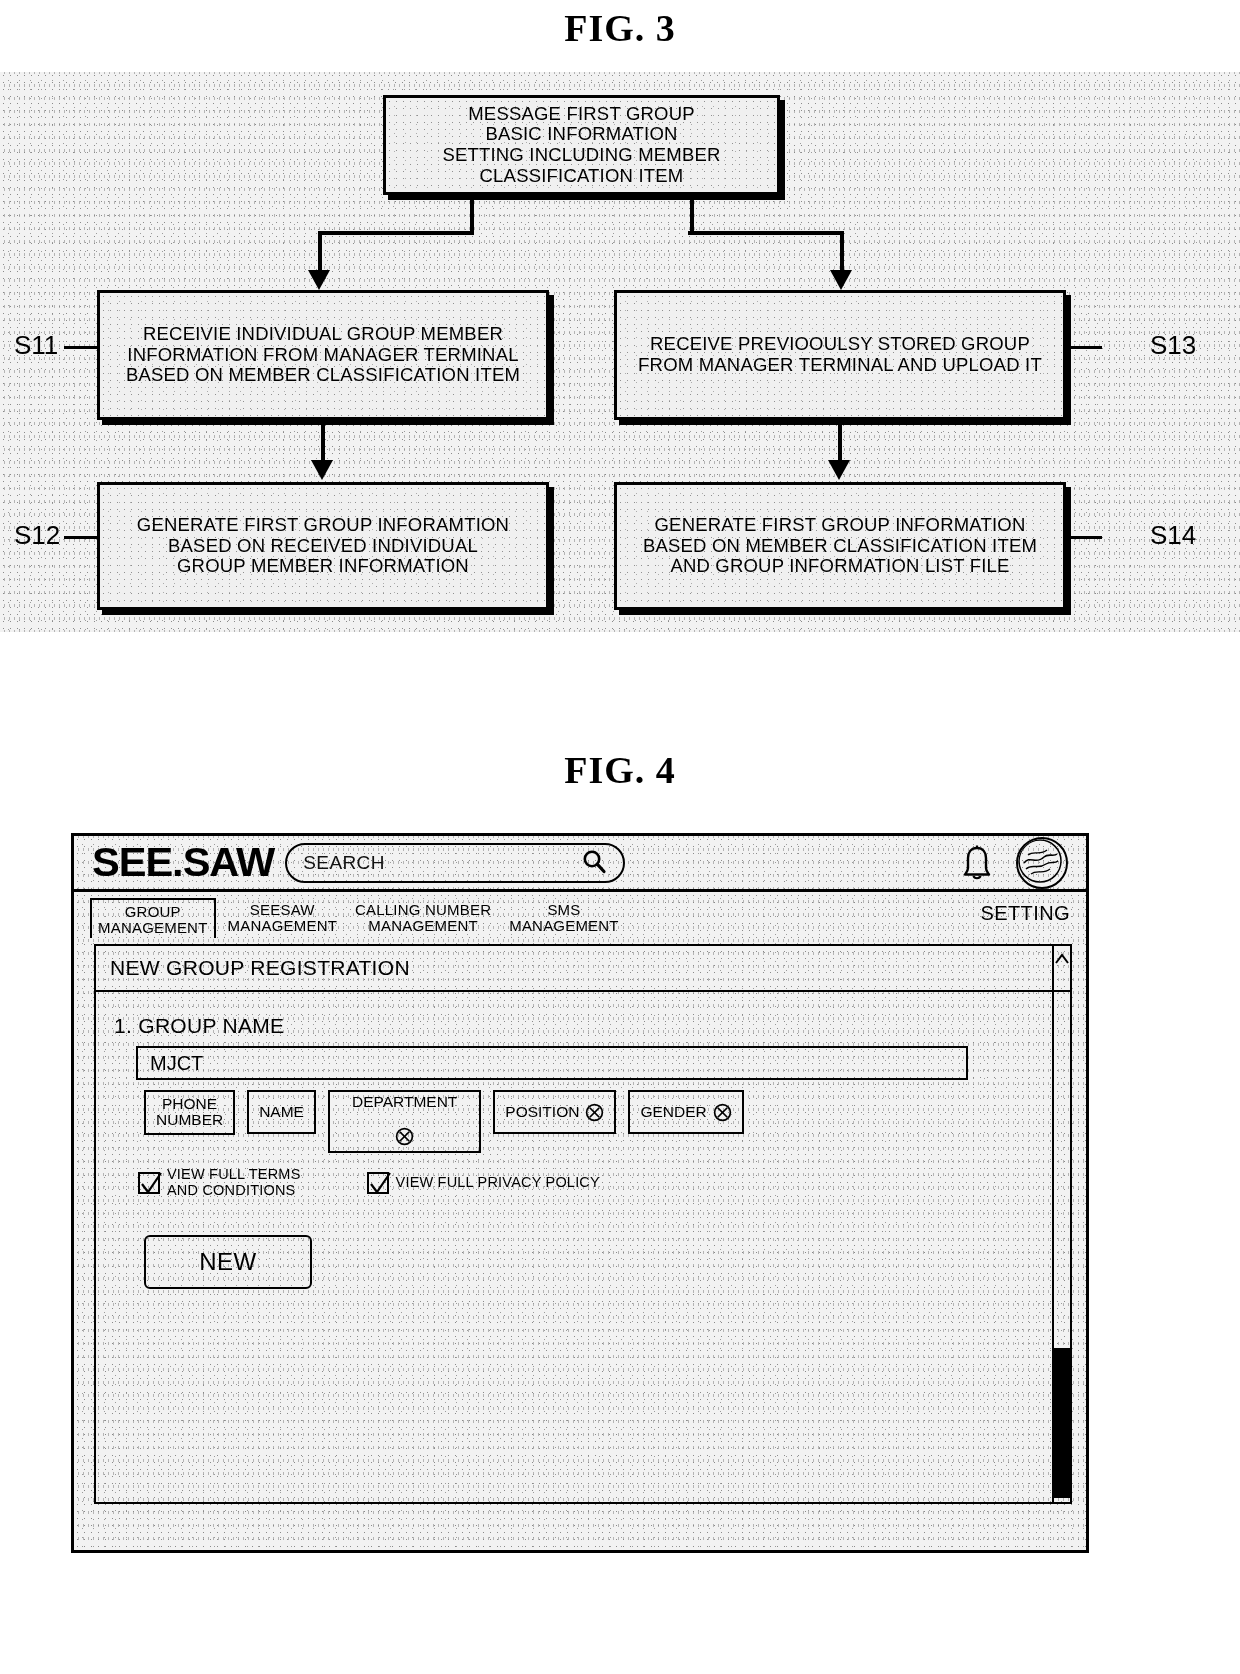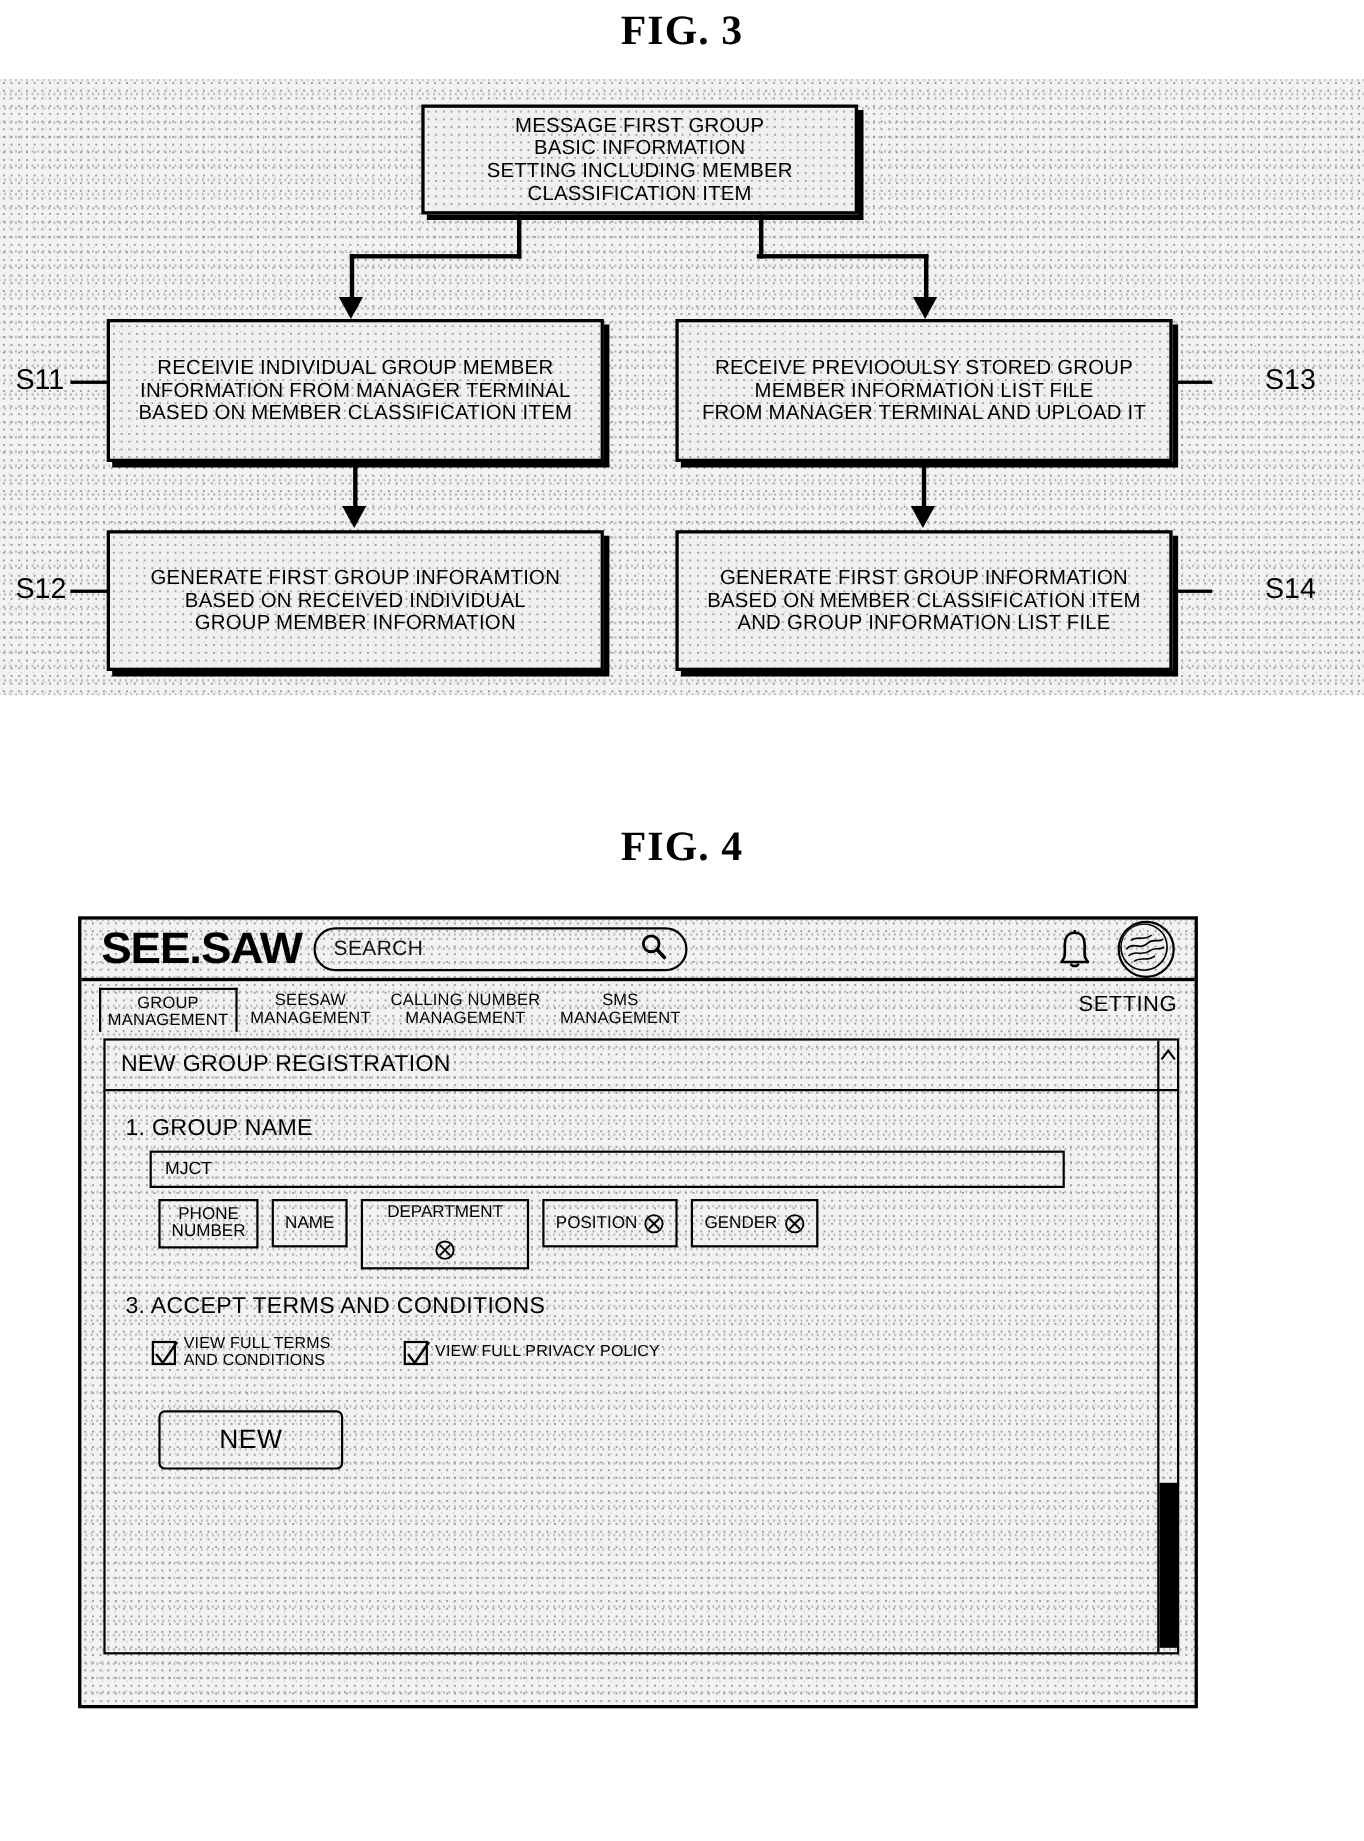--- a/index.html
+++ b/index.html
@@ -127,21 +127,21 @@
     border:2.5px solid #000;box-sizing:border-box;
   }
   .panel-head{
     height:44px;border-bottom:2.5px solid #000;display:flex;align-items:center;
     padding-left:14px;font-size:21px;color:#000;letter-spacing:.3px;
   }
   .section-label{font-size:21px;color:#000;letter-spacing:.3px;margin:22px 0 8px 18px;}
   .textfield{
     margin-left:40px;width:832px;height:34px;border:2.5px solid #000;
     display:flex;align-items:center;padding-left:12px;box-sizing:border-box;
-    font-size:16px;color:#000;
+    font-size:20px;color:#000;
   }
   .chips{display:flex;align-items:flex-start;margin:10px 0 0 48px;}
   .chip{
     border:2px solid #000;box-sizing:border-box;margin-right:12px;
     display:flex;align-items:center;justify-content:center;
     text-align:center;font-size:15.5px;line-height:1.05;color:#000;
     padding:4px 10px;min-height:44px;white-space:pre-line;position:relative;
   }
   .chip .xwrap{display:inline-flex;align-items:center;margin-left:6px;}
   .chip.stacked{flex-direction:column;justify-content:center;padding:2px 22px;}
@@ -202,21 +202,20 @@
     <div>
       <span>RECEIVIE INDIVIDUAL GROUP MEMBER</span>
       <span>INFORMATION FROM MANAGER TERMINAL</span>
       <span>BASED ON MEMBER CLASSIFICATION ITEM</span>
     </div>
   </div>
 
   <div class="fbox" id="box-s13">
     <div>
       <span>RECEIVE PREVIOOULSY STORED GROUP</span>
-      <span>MEMBER INFORMATION LIST FILE</span>
       <span>FROM MANAGER TERMINAL AND UPLOAD IT</span>
     </div>
   </div>
 
   <div class="vline" id="c-v-l2"></div>
   <div class="vline" id="c-v-r2"></div>
   <div class="arrowhead" id="a-left2"></div>
   <div class="arrowhead" id="a-right2"></div>
 
   <div class="fbox" id="box-s12">
@@ -344,21 +343,20 @@
         <span class="xwrap">
           <svg class="xicon" viewBox="0 0 20 20">
             <circle cx="10" cy="10" r="8.3" fill="none" stroke="#000" stroke-width="1.8"></circle>
             <line x1="5" y1="5" x2="15" y2="15" stroke="#000" stroke-width="1.8"></line>
             <line x1="15" y1="5" x2="5" y2="15" stroke="#000" stroke-width="1.8"></line>
           </svg>
         </span>
       </div>
     </div>
 
-    <div class="section-label">3. ACCEPT TERMS AND CONDITIONS</div>
 
     <div class="terms">
       <div class="checkwrap">
         <span class="cbox">
           <svg width="24" height="26" viewBox="0 0 24 26">
             <path d="M3 13 L9 21 L22 2" fill="none" stroke="#000" stroke-width="2.2"></path>
           </svg>
         </span>
         <span class="clabel">VIEW FULL TERMS
 AND CONDITIONS</span>

